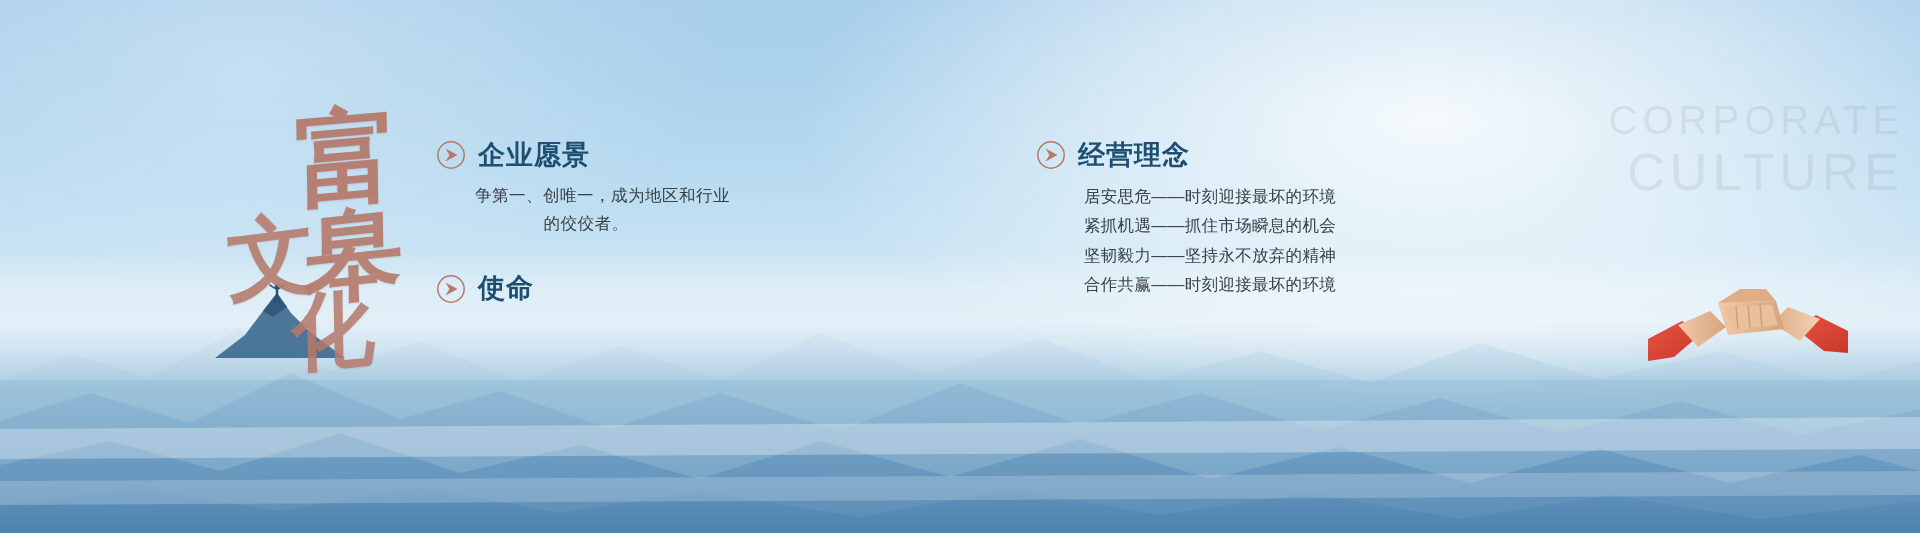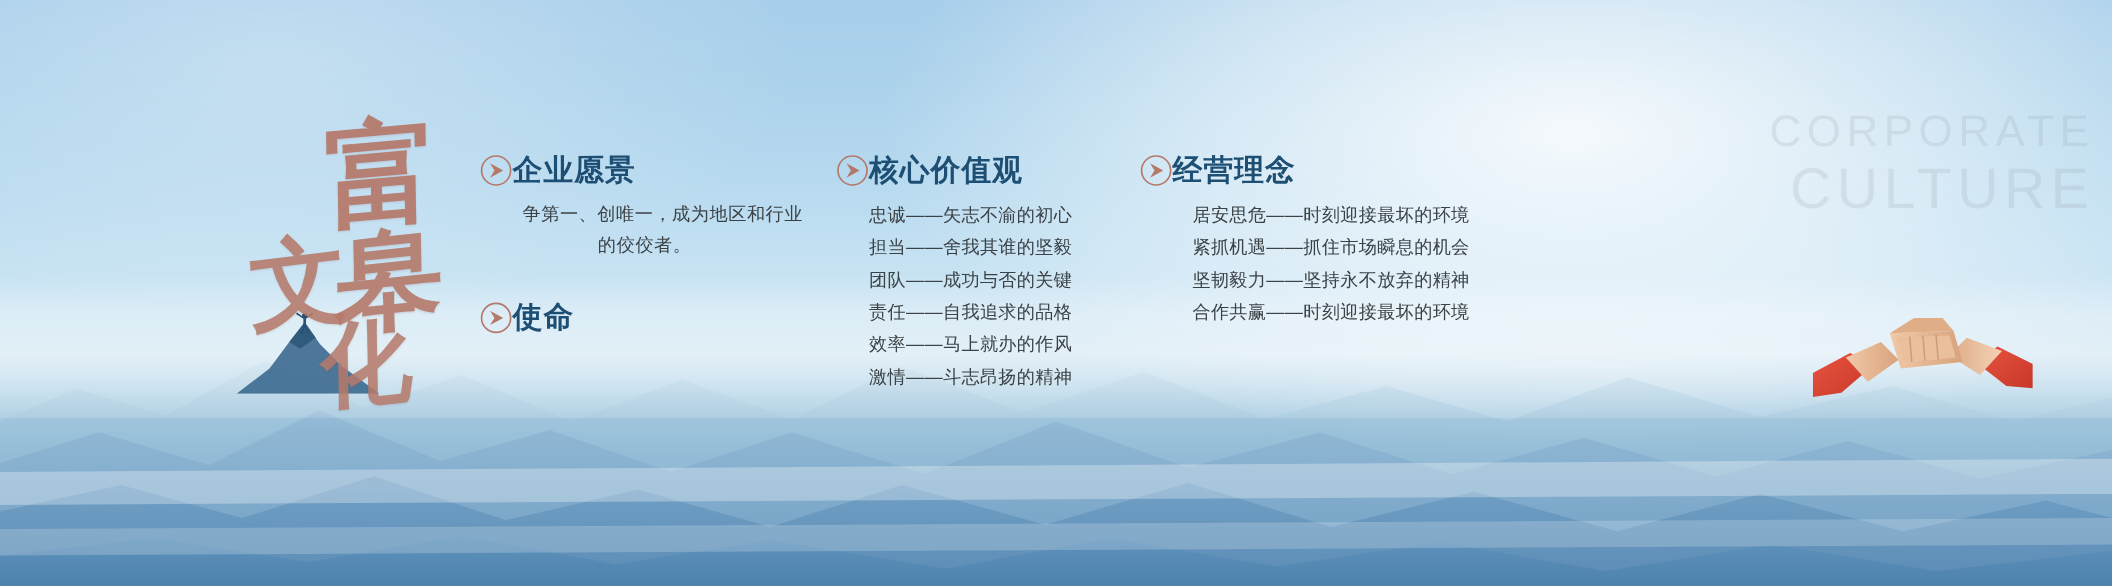--- a/index.html
+++ b/index.html
@@ -85,20 +85,21 @@
   .col { position:absolute; }
   #col-vision     { left:436px;  top:140px; width:300px; }
   #col-values     { left:760px;  top:140px; width:270px; }
   #col-philosophy { left:1036px; top:140px; width:300px; }
 
   .block + .block { margin-top:36px; }
 
   .head {
     display:flex;
     align-items:center;
+    gap:12px;
   }
   .head-icon {
     flex:0 0 auto;
     width:30px; height:30px;
     display:block;
   }
   .head-title {
     font-family:"Liberation Sans", sans-serif;
     font-size:27px;
     font-weight:700;
@@ -255,39 +256,20 @@
         <svg class="head-icon" viewBox="0 0 30 30">
           <circle cx="15" cy="15" r="13.2" fill="none" stroke="#b5796a" stroke-width="1.5"></circle>
           <path d="M9.5,8.5 L21.5,15 L9.5,21.5 L13.5,15 Z" fill="#b5796a"></path>
         </svg>
         <span class="head-title">使命</span>
       </div>
     </div>
 
   </div>
 
-  <div class="col" id="col-values">
-    <div class="block">
-      <div class="head">
-        <svg class="head-icon" viewBox="0 0 30 30">
-          <circle cx="15" cy="15" r="13.2" fill="none" stroke="#b5796a" stroke-width="1.5"></circle>
-          <path d="M9.5,8.5 L21.5,15 L9.5,21.5 L13.5,15 Z" fill="#b5796a"></path>
-        </svg>
-        <span class="head-title">核心价值观</span>
-      </div>
-      <div class="list">
-        <div class="list-item">忠诚——矢志不渝的初心</div>
-        <div class="list-item">担当——舍我其谁的坚毅</div>
-        <div class="list-item">团队——成功与否的关键</div>
-        <div class="list-item">责任——自我追求的品格</div>
-        <div class="list-item">效率——马上就办的作风</div>
-        <div class="list-item">激情——斗志昂扬的精神</div>
-      </div>
-    </div>
-  </div>
 
   <div class="col" id="col-philosophy">
     <div class="block">
       <div class="head">
         <svg class="head-icon" viewBox="0 0 30 30">
           <circle cx="15" cy="15" r="13.2" fill="none" stroke="#b5796a" stroke-width="1.5"></circle>
           <path d="M9.5,8.5 L21.5,15 L9.5,21.5 L13.5,15 Z" fill="#b5796a"></path>
         </svg>
         <span class="head-title">经营理念</span>
       </div>

